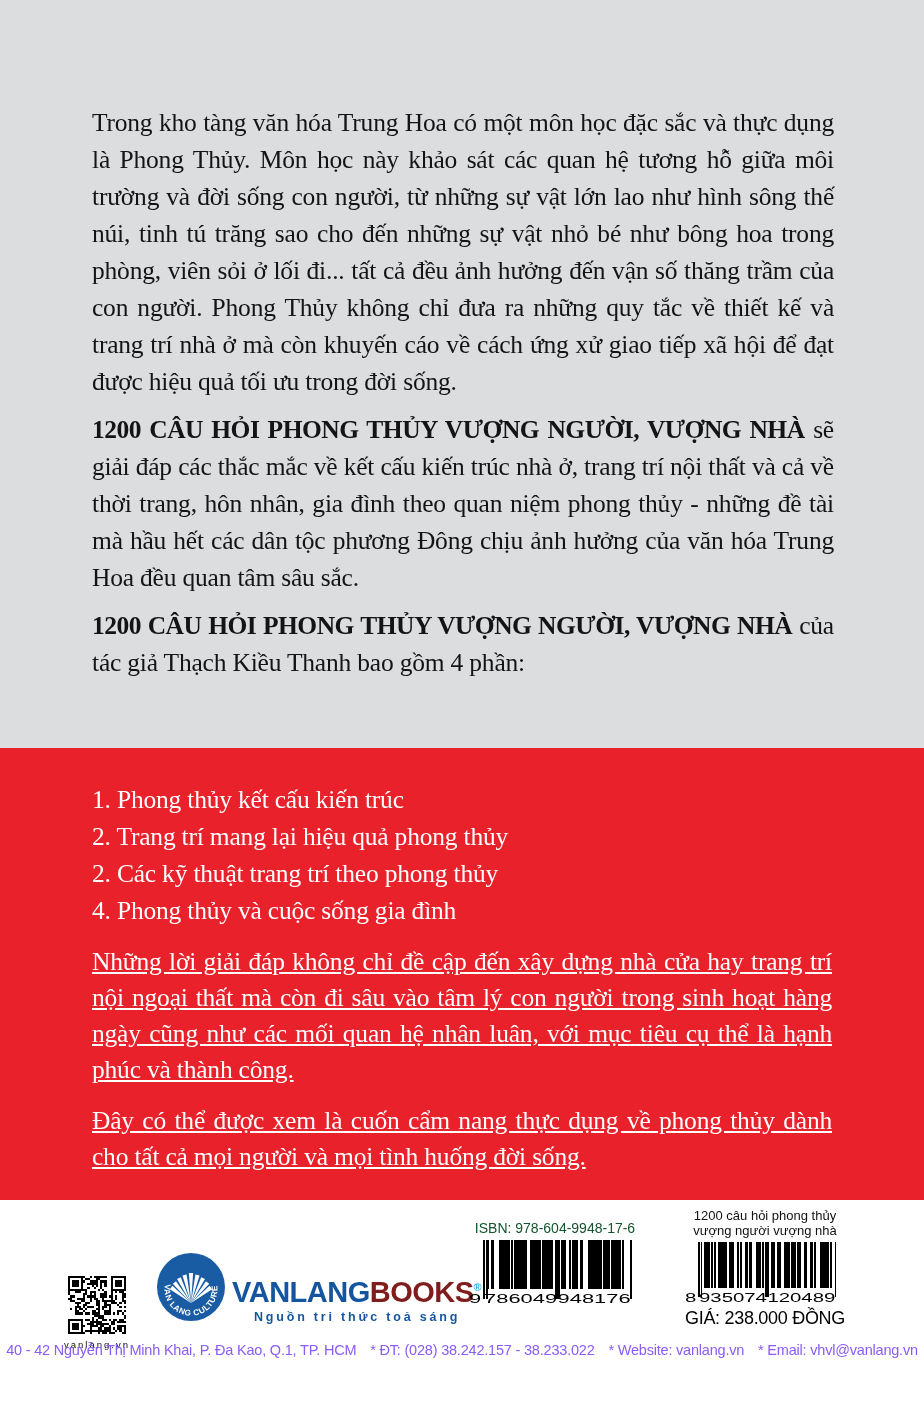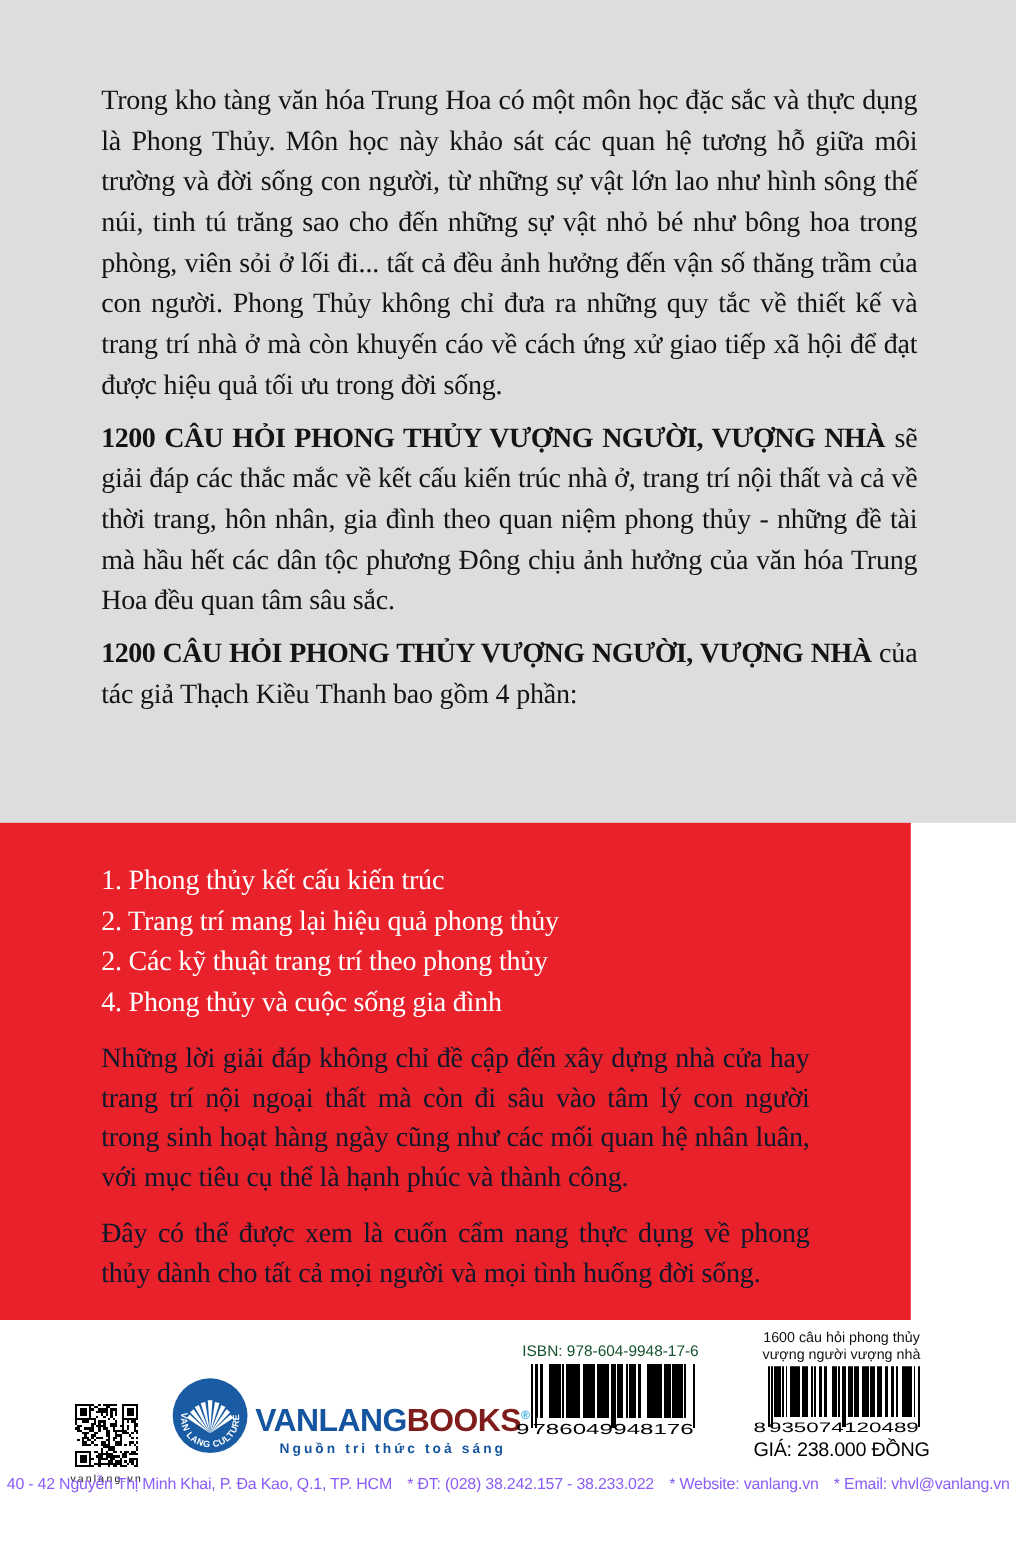--- a/index.html
+++ b/index.html
@@ -3,32 +3,32 @@
 <meta charset="utf-8">
 <style>
   html,body{margin:0;padding:0;}
   body{width:924px;height:1424px;position:relative;background:#ffffff;
        font-family:"Liberation Serif", serif;-webkit-font-smoothing:antialiased;}
   .page{position:absolute;inset:0;overflow:hidden;}
 
   
   .top-section{position:absolute;left:0;top:0;width:924px;height:748px;
                background:#dcdddf;box-sizing:border-box;
-               padding:72px 90px 0 92px;}
+               padding:104px 90px 0 92px;}
   .top-section p{margin:0 0 11px 0;font-size:25.5px;line-height:37px;
                  color:#141414;text-align:justify;letter-spacing:-0.2px;}
   .lead-bold{font-weight:bold;letter-spacing:-0.5px;}
 
   
-  .red-band{position:absolute;left:0;top:748px;width:828px;height:452px;
+  .red-band{position:absolute;left:0;top:748px;width:924px;height:452px;
             background:#e8212b;box-sizing:border-box;color:#ffffff;
             padding:33px 92px 0 92px;}
   .red-band .list-item{font-size:25.5px;line-height:37px;letter-spacing:-0.2px;}
   .red-band p{margin:15px 0 0 0;font-size:25.5px;line-height:36px;
-              text-align:justify;letter-spacing:-0.2px;color:#0f172a;}
+              text-align:justify;letter-spacing:-0.2px;color:#ffffff;text-decoration:underline;}
 
   
   .bottom-section{position:absolute;left:0;top:1200px;width:924px;height:224px;
                   background:#ffffff;font-family:"Liberation Sans", sans-serif;}
   .qr-wrap{position:absolute;left:64px;top:74px;width:66px;}
   .qr-wrap svg{display:block;width:62px;height:62px;margin:0 auto;}
   .qr-label{margin-top:3px;font-size:9.5px;letter-spacing:2px;color:#111;}
 
   .logo-wrap{position:absolute;left:156px;top:52px;}
   .logo-wrap svg{display:block;width:70px;height:70px;}
@@ -462,21 +462,21 @@
           <rect x="89" y="0" width="1" height="52" fill="#000"></rect>
           <rect x="94" y="0" width="1" height="62" fill="#000"></rect>
           <text x="-9" y="67" font-family="Liberation Sans, sans-serif" font-size="14" fill="#000" text-anchor="start">9</text>
           <text x="24" y="67" font-family="Liberation Sans, sans-serif" font-size="14" fill="#000" text-anchor="middle">786049</text>
           <text x="71" y="67" font-family="Liberation Sans, sans-serif" font-size="14" fill="#000" text-anchor="middle">948176</text>
         </svg>
     </div>
 
     <div class="retail-block">
       <div class="retail-title">
-        <div>1600 câu hỏi phong thủy</div>
+        <div>1200 câu hỏi phong thủy</div>
         <div>vượng người vượng nhà</div>
       </div>
       <svg id="retail-barcode" viewBox="-9 0 110 72" preserveAspectRatio="none" shape-rendering="crispEdges">
           <rect x="0" y="0" width="1" height="62" fill="#000"></rect>
           <rect x="2" y="0" width="1" height="62" fill="#000"></rect>
           <rect x="4" y="0" width="1" height="52" fill="#000"></rect>
           <rect x="5" y="0" width="1" height="52" fill="#000"></rect>
           <rect x="6" y="0" width="1" height="52" fill="#000"></rect>
           <rect x="7" y="0" width="1" height="52" fill="#000"></rect>
           <rect x="9" y="0" width="1" height="52" fill="#000"></rect>

